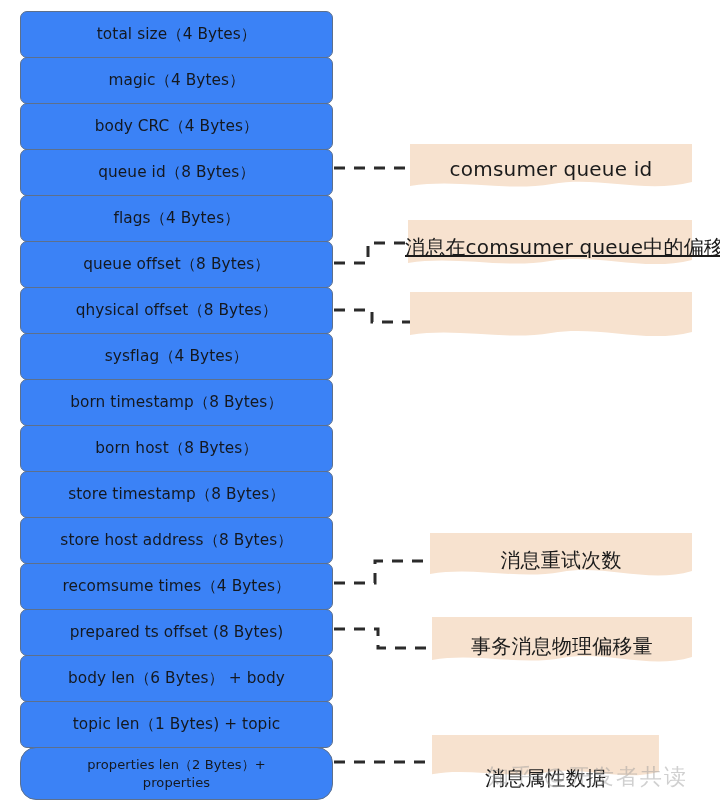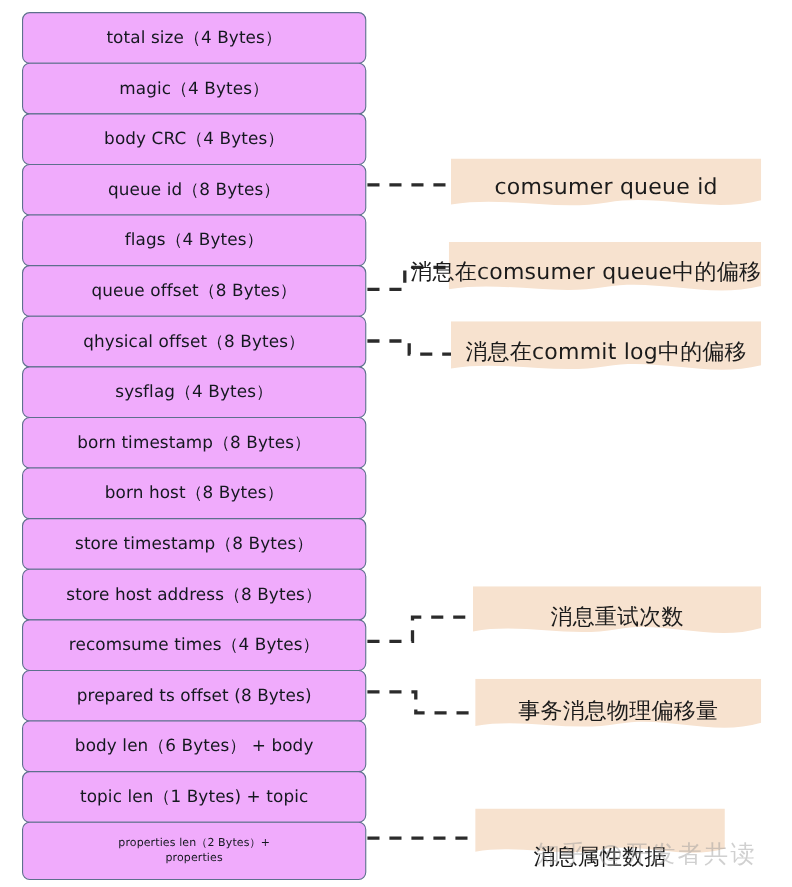--- a/index.html
+++ b/index.html
@@ -27,38 +27,39 @@
     position: absolute;
     left: 20px;
     top: 11px;
     width: 313px;
   }
   .field-row {
     box-sizing: border-box;
     width: 313px;
     height: 47px;
     margin-bottom: -1px;
-    background: #f0abfc;
+    background: #3b82f6;
     border: 1.4px solid #5d708c;
     border-radius: 7px;
     display: flex;
     align-items: center;
     justify-content: center;
     text-align: center;
     color: #14181f;
     font-size: 15.3px;
     line-height: 1.28;
     letter-spacing: 0.1px;
     position: relative;
     z-index: 2;
   }
   .field-row.two-line {
     height: 53px;
-    font-size: 10px;
+    font-size: 13px;
     line-height: 1.32;
+    border-radius: 16px;
   }
   .field-label {
     display: block;
     padding: 0 6px;
     white-space: pre-line;
   }
 
   
   .note {
     position: absolute;
@@ -182,32 +183,31 @@
     </div>
   </div>
 
   <div class="note" style="left:410px; top:144px; width:282px; height:48px; padding-top:13px;">
     <svg class="note-bg" viewBox="0 0 282 48" preserveAspectRatio="none" xmlns="http://www.w3.org/2000/svg">
       <path d="M0,0 H282 V38 C235,50 190,32 142,40 C95,48 48,34 0,42 Z" fill="#f7e2cf"></path>
     </svg>
     <span class="note-text">comsumer queue id</span>
   </div>
 
-  <div class="note" style="left:408px; top:220px; width:284px; height:50px; padding-top:14px; justify-content:flex-end;">
+  <div class="note" style="left:408px; top:220px; width:284px; height:50px; padding-top:14px; justify-content:flex-start;text-decoration:underline;">
     <svg class="note-bg" viewBox="0 0 284 50" preserveAspectRatio="none" xmlns="http://www.w3.org/2000/svg">
       <path d="M0,0 H284 V40 C236,52 190,33 142,41 C95,49 47,35 0,43 Z" fill="#f7e2cf"></path>
     </svg>
     <span class="note-text" style="margin-left:-3px;">消息在comsumer queue中的偏移</span>
   </div>
 
   <div class="note" style="left:410px; top:292px; width:282px; height:50px; padding-top:14px;">
     <svg class="note-bg" viewBox="0 0 282 50" preserveAspectRatio="none" xmlns="http://www.w3.org/2000/svg">
       <path d="M0,0 H282 V40 C235,52 189,33 141,41 C94,49 47,35 0,43 Z" fill="#f7e2cf"></path>
     </svg>
-    <span class="note-text">消息在commit log中的偏移</span>
   </div>
 
   <div class="note" style="left:432px; top:617px; width:260px; height:52px; padding-top:16px;">
     <svg class="note-bg" viewBox="0 0 260 52" preserveAspectRatio="none" xmlns="http://www.w3.org/2000/svg">
       <path d="M0,0 H260 V40 C217,53 174,33 130,41 C87,49 43,35 0,43 Z" fill="#f7e2cf"></path>
     </svg>
     <span class="note-text">事务消息物理偏移量</span>
   </div>
 
   <div class="note" style="left:430px; top:533px; width:262px; height:50px; padding-top:14px;">

